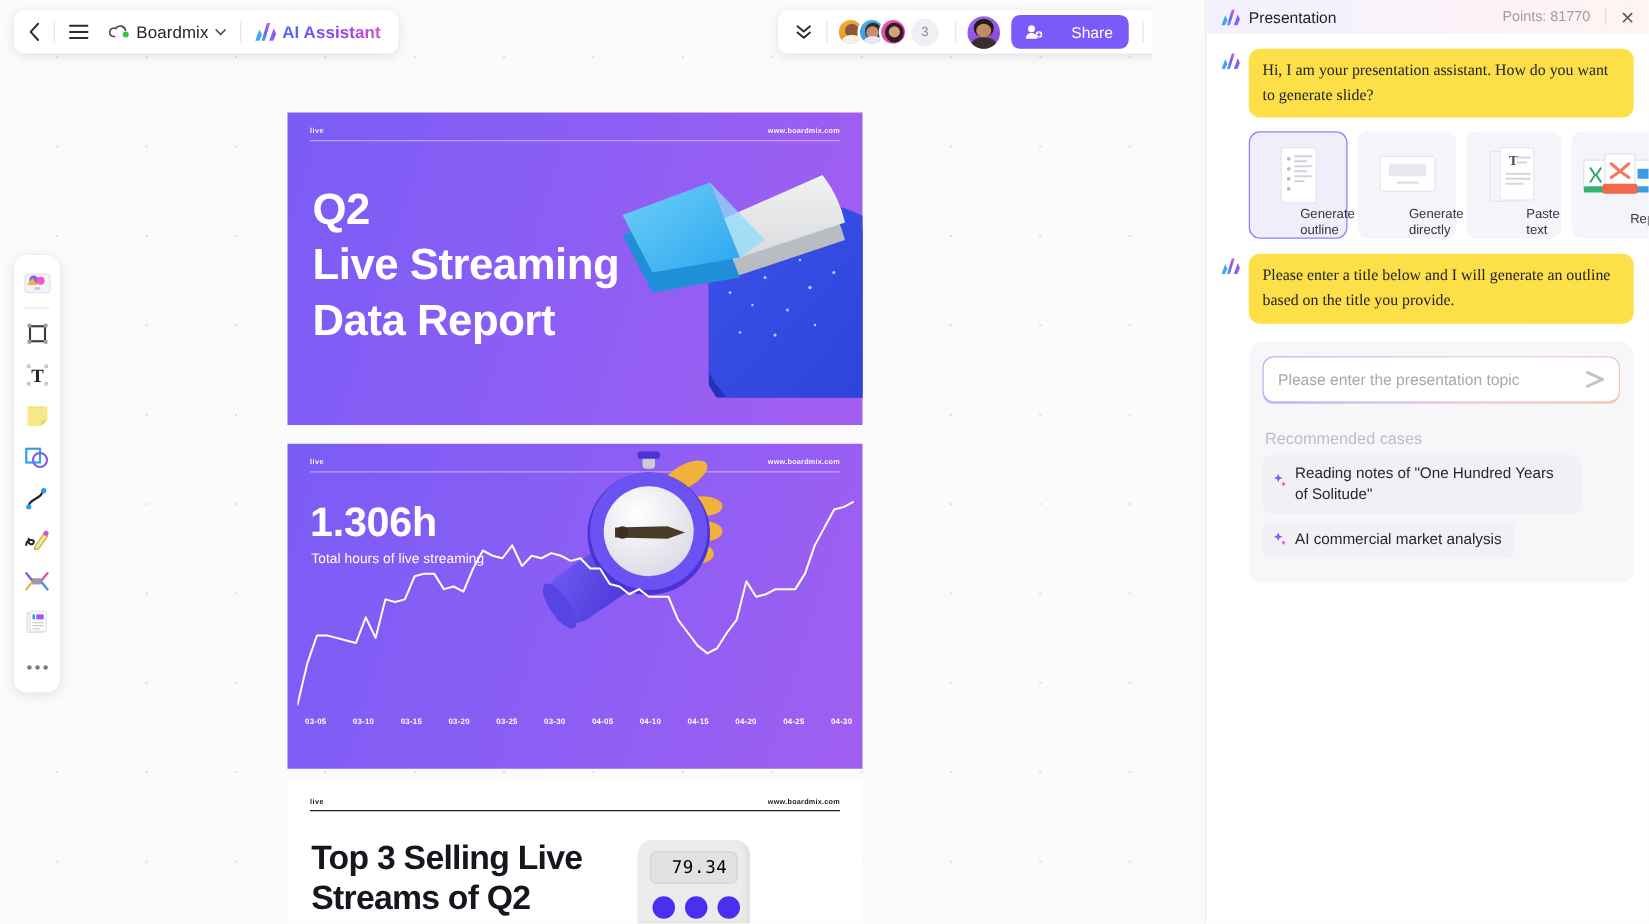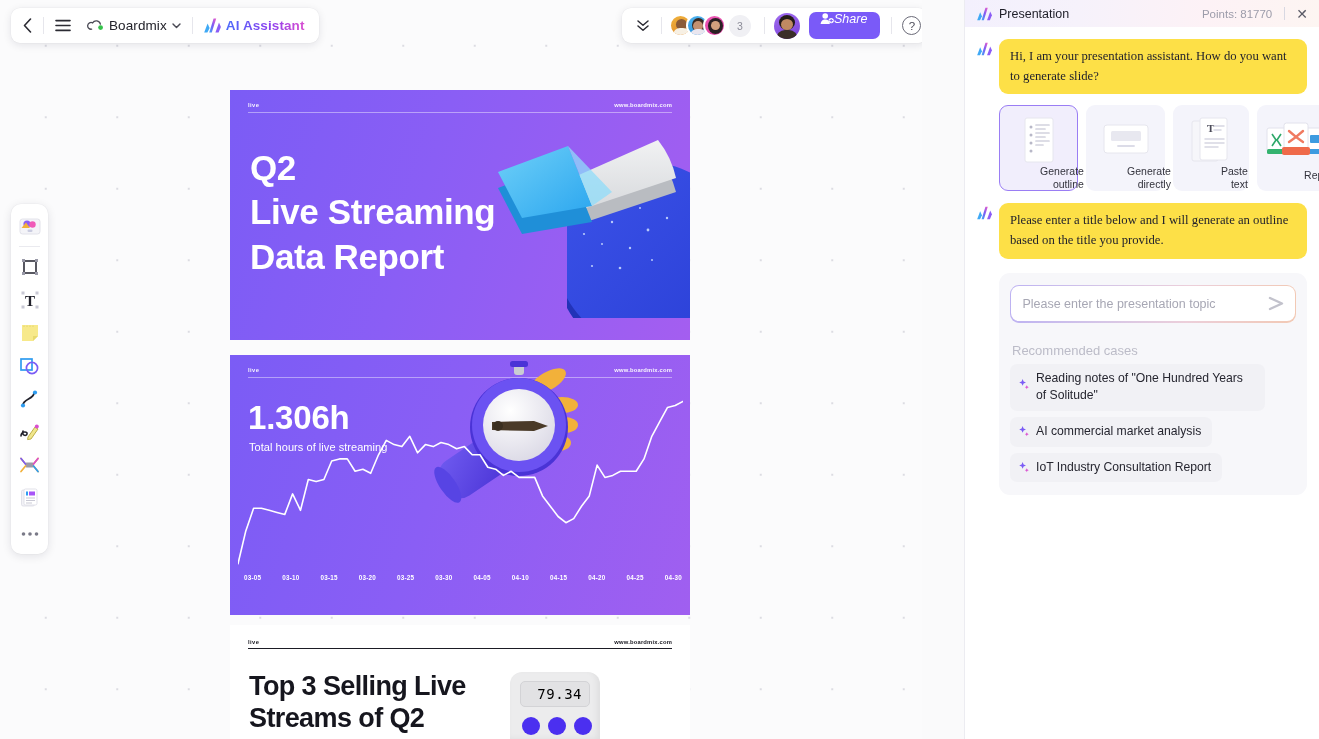--- a/index.html
+++ b/index.html
@@ -48,24 +48,23 @@
     border: 2px solid #fff; position: relative; overflow: hidden;
   }
   .av-count {
     width: 22px; height: 22px; border-radius: 50%; background: #f0f0f4;
     display: flex; align-items: center; justify-content: center;
     font-size: 10.5px; color: #8b8b98; margin-left: 9px;
   }
   .av-solo { width: 26px; height: 26px; border-radius: 50%; overflow: hidden; position: relative; }
   .share-btn {
     height: 27px; background: #7a5af8; color: #fff; border-radius: 7px;
-    display: flex; align-items: flex-start; gap: 0; padding: 0 13px 0 11px;
+    display: flex; align-items: center; gap: 23px; padding: 0 13px 0 11px;
     font-size: 12.5px; cursor: pointer; border: none;
     font-family: "Liberation Sans", sans-serif;
-    font-style: italic;
   }
   .help-circle {
     width: 19px; height: 19px; border-radius: 50%; border: 1.4px solid #6b6b78;
     display: flex; align-items: center; justify-content: center;
     font-size: 11.5px; color: #4b4b58; cursor: pointer;
   }
 
   
   #left-toolbar {
     position: absolute; left: 11px; top: 204px; width: 37px;
@@ -124,21 +123,21 @@
     font-size: 12.7px; line-height: 1.55; color: #22222c; flex: 1; font-family: Liberation Serif, serif;
   }
   .cards { display: flex; gap: 8px; margin: 0 0 12px 22px; }
   .card {
     width: 79px; height: 86px; border-radius: 9px; background: #f4f4fb;
     display: flex; flex-direction: column; align-items: center; cursor: pointer;
     padding-top: 9px; border: 1.4px solid transparent;
   }
   .card.sel { background: #f1eefc; border-color: #9a7df4; }
   .card-art { height: 53px; display: flex; align-items: center; justify-content: center; }
-  .card-lbl { font-size: 10.5px; color: #33333d; text-align: right; line-height: 1.2; margin-top: 1px; padding-left: 47px; }
+  .card-lbl { font-size: 10.5px; color: #33333d; text-align: left; line-height: 1.2; margin-top: 1px; padding-left: 47px; }
 
   .compose {
     margin: 14px 0 0 22px; background: #f7f7fa; border-radius: 11px; padding: 12px 11px 13px 11px;
   }
   .inp-wrap {
     border-radius: 9px; padding: 1.4px;
     background: linear-gradient(96deg,#bdb2f2 0%,#d3c4e8 30%,#eccfda 62%,#f2c9b4 100%);
   }
   .inp-inner {
     background: #fff; border-radius: 8px; height: 35px;
@@ -655,23 +654,16 @@
           </svg>
           <span style="max-width:218px;display:inline-block;">Reading notes of "One Hundred Years of Solitude"</span>
         </div>
         <div class="rec-item">
           <svg class="spark" width="10" height="11" viewBox="0 0 10 11">
             <path d="M3.6 0 L4.6 2.4 L7 3.4 L4.6 4.4 L3.6 6.8 L2.6 4.4 L0.2 3.4 L2.6 2.4 Z" fill="#7b5cf5"></path>
             <path d="M7.8 6.2 L8.4 7.6 L9.8 8.2 L8.4 8.8 L7.8 10.2 L7.2 8.8 L5.8 8.2 L7.2 7.6 Z" fill="#d94fd0"></path>
           </svg>
           <span>AI commercial market analysis</span>
         </div>
-        <div class="rec-item" style="margin-bottom:0;">
-          <svg class="spark" width="10" height="11" viewBox="0 0 10 11">
-            <path d="M3.6 0 L4.6 2.4 L7 3.4 L4.6 4.4 L3.6 6.8 L2.6 4.4 L0.2 3.4 L2.6 2.4 Z" fill="#7b5cf5"></path>
-            <path d="M7.8 6.2 L8.4 7.6 L9.8 8.2 L8.4 8.8 L7.8 10.2 L7.2 8.8 L5.8 8.2 L7.2 7.6 Z" fill="#d94fd0"></path>
-          </svg>
-          <span>IoT Industry Consultation Report</span>
-        </div>
       </div>
     </div>
   </div>
 </div>
 
 </body></html>

